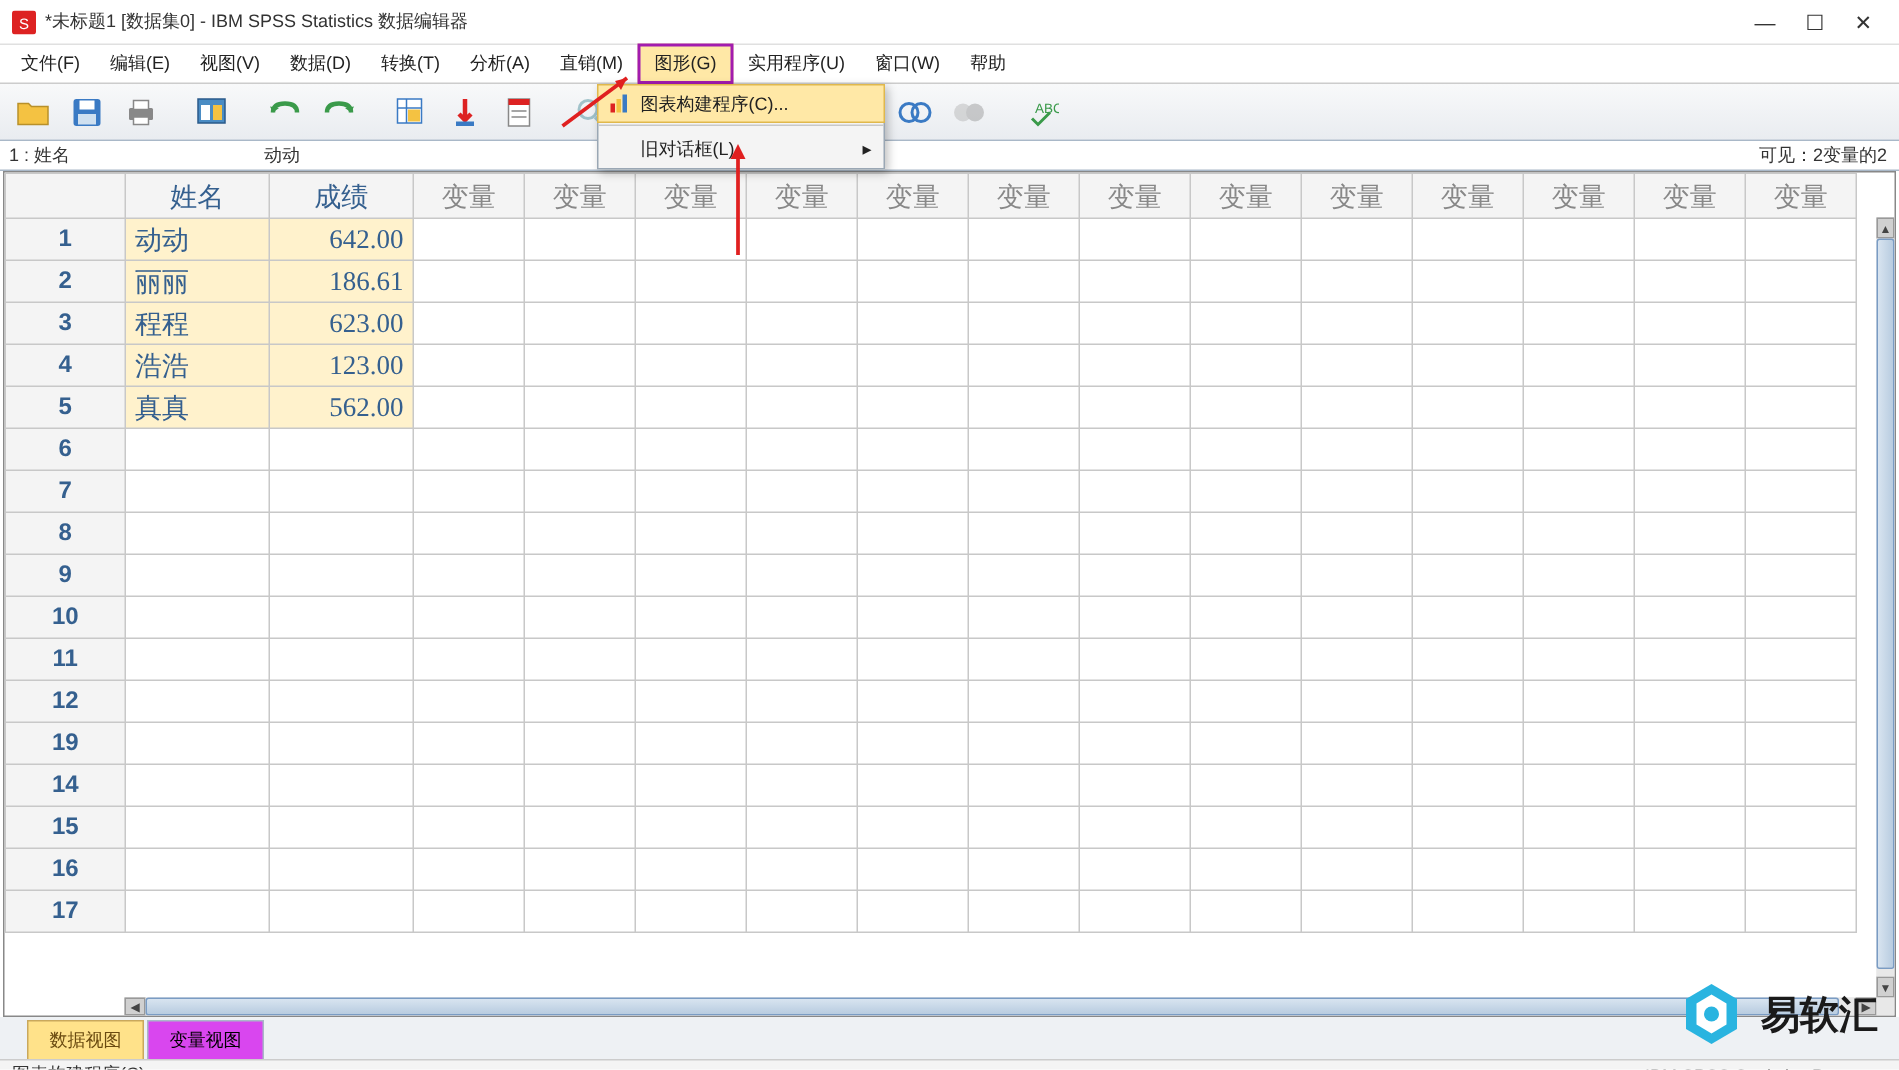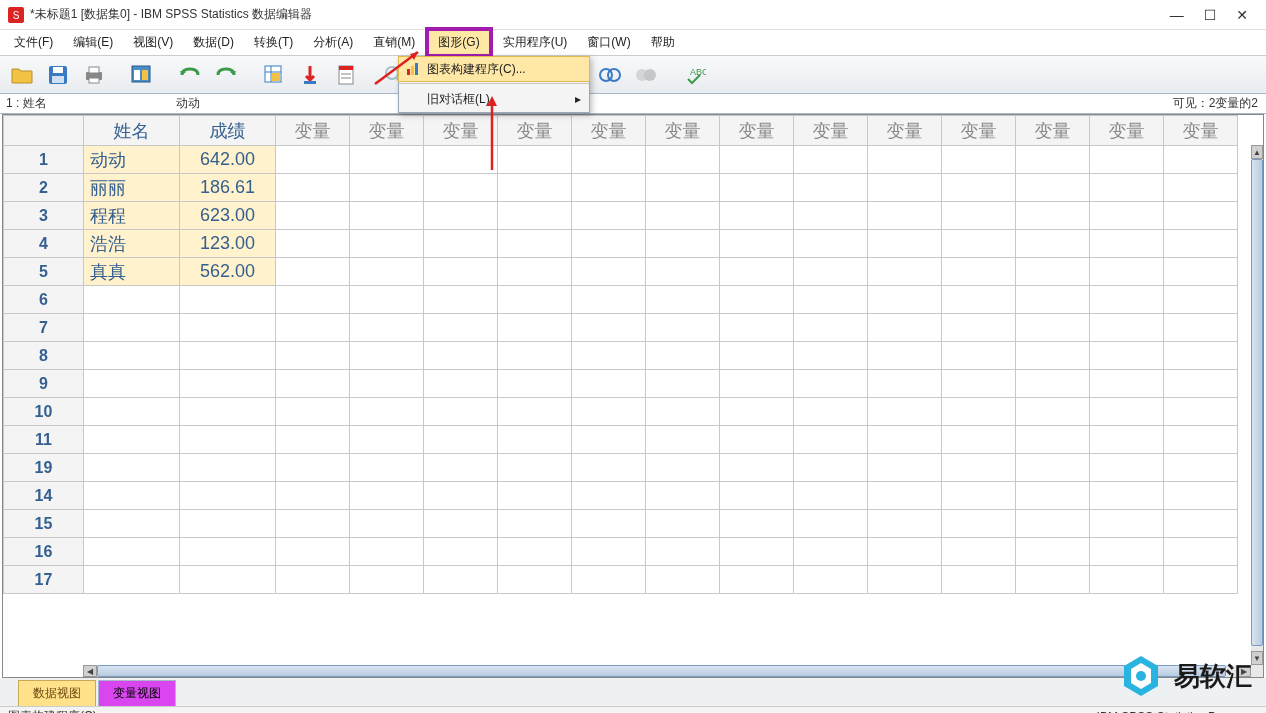--- a/index.html
+++ b/index.html
@@ -6,42 +6,42 @@
 body { font-family: "Microsoft YaHei", Arial, sans-serif; font-size: 12px; background: #fff; overflow: hidden; width: 1266px; height: 713px; position: relative; }
 
 .titlebar { height: 30px; display: flex; align-items: center; padding: 0 8px; background: #fff; border-bottom: 1px solid #e0e0e0; }
 .titlebar .app-icon { width: 16px; height: 16px; margin-right: 6px; }
 .titlebar .title { flex: 1; font-size: 12px; color: #333; }
 .titlebar .win-controls { display: flex; gap: 20px; margin-right: 10px; }
 .titlebar .win-btn { font-size: 14px; color: #333; cursor: pointer; font-family: Arial; }
 
 .menubar { height: 26px; display: flex; align-items: center; padding: 0 4px; background: #fff; border-bottom: 1px solid #ccc; }
 .menubar .menu-item { padding: 4px 10px; font-size: 12px; color: #222; cursor: pointer; }
-.menubar .menu-item.highlight { background: #ffe8a6; border: 4px solid #a21caf; padding: 3px 9px; }
+.menubar .menu-item.highlight { background: #ffe8a6; border: 2px solid #a21caf; padding: 3px 9px; }
 
 .toolbar { height: 38px; background: linear-gradient(#f8f9fa,#e9ecf0); border-bottom: 1px solid #a9b8c8; display: flex; align-items: center; padding: 0 6px; gap: 4px; }
 .toolbar .tool-btn { width: 32px; height: 30px; display: flex; align-items: center; justify-content: center; border: 1px solid transparent; border-radius: 3px; cursor: pointer; }
 .toolbar .sep { width: 8px; }
 
 .cellref { height: 20px; display: flex; align-items: center; border-bottom: 1px solid #a9b8c8; font-size: 12px; }
 .cellref .ref-label { width: 170px; padding: 0 6px; color: #333; }
 .cellref .ref-value { flex: 1; padding: 0 6px; color: #333; }
 .cellref .vis-info { padding: 0 8px; color: #333; }
 
 .grid-wrap { position: relative; height: 564px; border: 1px solid #888; margin: 0 2px; overflow: hidden; background:#fff; }
 .grid-inner { position: absolute; top:0; left:0; right:12px; bottom:12px; overflow:hidden;}
 table.grid { border-collapse: collapse; table-layout: fixed; }
 table.grid th, table.grid td { border: 1px solid #c8c8c8; height: 28px; font-size: 14px; }
 table.grid thead th { background: #f4f4f4; color: #888; font-weight: normal; height: 30px; font-size: 18px; font-family: "SimSun", serif;}
 table.grid thead th.col-header.filled { color: #35608f; background:#f4f4f4;}
 table.grid .rowhead { width: 80px; background: #f4f4f4; color: #35608f; text-align: center; font-size:16px;}
 table.grid .corner { width: 80px; background: #f4f4f4; }
 table.grid td.cell { width: 96px; padding: 0 6px; }
 table.grid td.cell.name { background: #fff2cc; color: #35608f; font-family: "SimSun", serif; font-size:18px; text-align:left;}
-table.grid td.cell.score { background: #fff2cc; color: #35608f; font-family: Liberation Sans, sans-serif; font-size:18px; text-align:center;}
+table.grid td.cell.score { background: #fff2cc; color: #35608f; font-family: Liberation Serif, serif; font-size:18px; text-align:right;}
 table.grid td.cell.empty { background:#fff;}
 
 .hscroll { position:absolute; left:80px; right:12px; bottom:0; height:12px; background:#e8e8e8; display:flex; align-items:center;}
 .hscroll .arrow { width:14px; height:12px; background:#d0d0d0; border:1px solid #999; display:flex; align-items:center; justify-content:center; font-size:8px; color:#444;}
 .hscroll .track { flex:1; height:12px; background:#e8e8e8; position:relative;}
 .hscroll .thumb { position:absolute; left:0; top:0; height:12px; width:99%; background:linear-gradient(#d8e4f0,#b8cce0); border:1px solid #7a9cc4; border-radius:2px;}
 .vscroll { position:absolute; right:0; top:30px; bottom:12px; width:12px; background:#e8e8e8;}
 .vscroll .arrow { width:12px; height:14px; background:#d0d0d0; border:1px solid #999; display:flex; align-items:center; justify-content:center; font-size:8px; color:#444;}
 .vscroll .track { width:12px; flex:1; background:#e8e8e8; position:relative;}
 .vscroll .thumb { position:absolute; top:0; left:0; width:12px; height:99%; background:linear-gradient(90deg,#d8e4f0,#b8cce0); border:1px solid #7a9cc4; border-radius:2px;}
@@ -432,20 +432,38 @@
             <td class="cell empty" style="width:74px"></td>
             <td class="cell empty" style="width:74px"></td>
             <td class="cell empty" style="width:74px"></td>
             <td class="cell empty" style="width:74px"></td>
             <td class="cell empty" style="width:74px"></td>
             <td class="cell empty" style="width:74px"></td>
             <td class="cell empty" style="width:74px"></td>
           </tr>
           <tr>
             <th class="rowhead">11</th>
+            <td class="cell empty"></td>
+            <td class="cell empty"></td>
+            <td class="cell empty" style="width:74px"></td>
+            <td class="cell empty" style="width:74px"></td>
+            <td class="cell empty" style="width:74px"></td>
+            <td class="cell empty" style="width:74px"></td>
+            <td class="cell empty" style="width:74px"></td>
+            <td class="cell empty" style="width:74px"></td>
+            <td class="cell empty" style="width:74px"></td>
+            <td class="cell empty" style="width:74px"></td>
+            <td class="cell empty" style="width:74px"></td>
+            <td class="cell empty" style="width:74px"></td>
+            <td class="cell empty" style="width:74px"></td>
+            <td class="cell empty" style="width:74px"></td>
+            <td class="cell empty" style="width:74px"></td>
+          </tr>
+          <tr>
+            <th class="rowhead">12</th>
             <td class="cell empty"></td>
             <td class="cell empty"></td>
             <td class="cell empty" style="width:74px"></td>
             <td class="cell empty" style="width:74px"></td>
             <td class="cell empty" style="width:74px"></td>
             <td class="cell empty" style="width:74px"></td>
             <td class="cell empty" style="width:74px"></td>
             <td class="cell empty" style="width:74px"></td>
             <td class="cell empty" style="width:74px"></td>
             <td class="cell empty" style="width:74px"></td>

